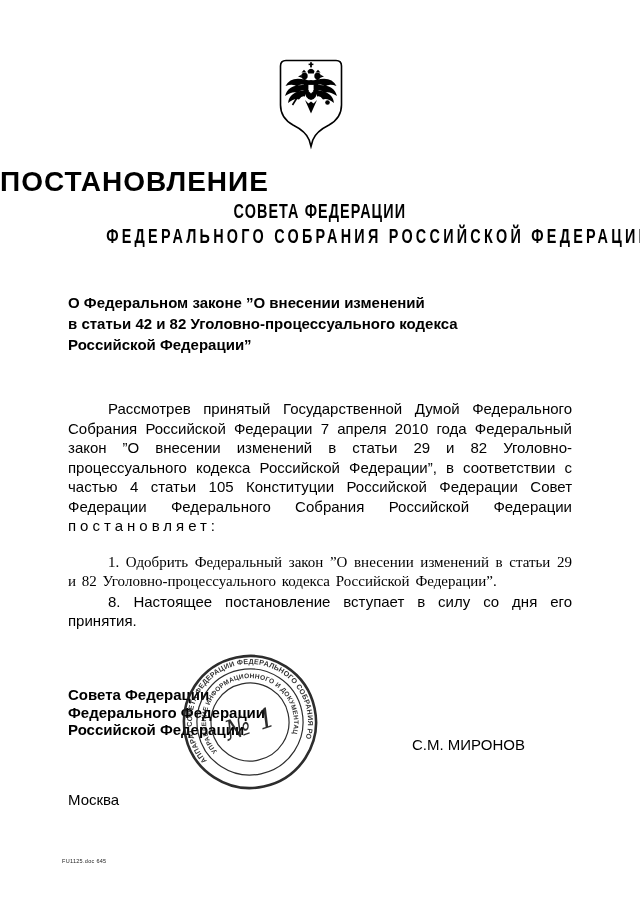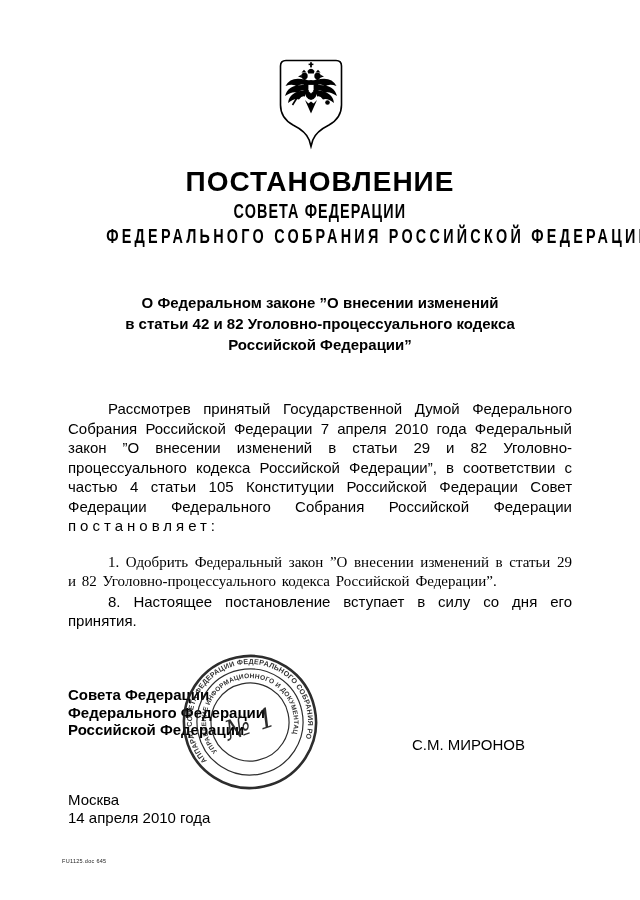--- a/index.html
+++ b/index.html
@@ -2,29 +2,29 @@
 <html><head>
 <meta charset="utf-8">
 <style>
   html,body{margin:0;padding:0;background:#888;}
   .page{
     position:relative;width:640px;height:900px;background:#ffffff;
     font-family:"Liberation Sans","DejaVu Sans",sans-serif;color:#000;
     overflow:hidden;margin:0 auto;
   }
   .emblem{position:absolute;left:279px;top:59px;}
-  .h-main{position:absolute;top:166px;left:0;width:100%;text-align:center;
+  .h-main{position:absolute;top:166px;left:0;width:100%;
     font-size:28px;font-weight:bold;letter-spacing:1px;}
   .h-sub-wrap{position:absolute;left:0;width:100%;text-align:center;}
   .h-sub1{top:200px;}
   .h-sub2{top:225px;}
   .h-sub{display:inline-block;font-weight:bold;font-size:20px;transform:scaleX(0.72);transform-origin:center;white-space:nowrap;}
   .h-sub1 .h-sub{letter-spacing:1.5px;}
   .h-sub2 .h-sub{letter-spacing:4.5px;}
-  .subject{position:absolute;top:292px;left:68px;width:504px;text-align:center;
+  .subject{position:absolute;top:292px;left:68px;width:504px;text-align:left;
     font-weight:bold;font-size:15px;line-height:21px;}
   .bodytext{position:absolute;top:399px;left:68px;width:504px;
     font-size:15px;line-height:19.5px;text-align:justify;word-spacing:2px;}
   .bodytext p{margin:0;text-indent:40px;}
   .bodytext p.gap{margin-top:17px;font-family:Liberation Serif, serif;}
   .spaced{letter-spacing:4px;}
   .sig{position:absolute;top:686px;left:68px;font-weight:bold;font-size:15px;line-height:17.5px;}
   .sig-name{position:absolute;top:736px;left:412px;font-weight:normal;font-size:15px;}
   .stamp{position:absolute;left:180px;top:652px;width:140px;height:140px;
     transform:rotate(-12deg);opacity:0.92;}
@@ -104,18 +104,17 @@
       <textPath href="#ringO">АППАРАТ СОВЕТА ФЕДЕРАЦИИ ФЕДЕРАЛЬНОГО СОБРАНИЯ РОССИЙСКОЙ ФЕДЕРАЦИИ *</textPath>
     </text>
     <text font-size="6.6" letter-spacing="0.2" fill="#1c1c1c" font-weight="bold">
       <textPath href="#ringI">УПРАВЛЕНИЕ ИНФОРМАЦИОННОГО И ДОКУМЕНТАЦИОННОГО ОБЕСПЕЧЕНИЯ *</textPath>
     </text>
     <text x="70" y="81" text-anchor="middle" font-size="27" font-style="italic" font-family="DejaVu Serif, serif" fill="#1c1c1c" transform="rotate(-6 70 76)">№ 1</text>
   </svg>
 
   <div class="footer">
     <div>Москва</div>
-    <div>14 апреля 2010 года</div>
   </div>
 
   <div class="filenote">FU1125.doc  645</div>
 
 </div>
 
 </body></html>

